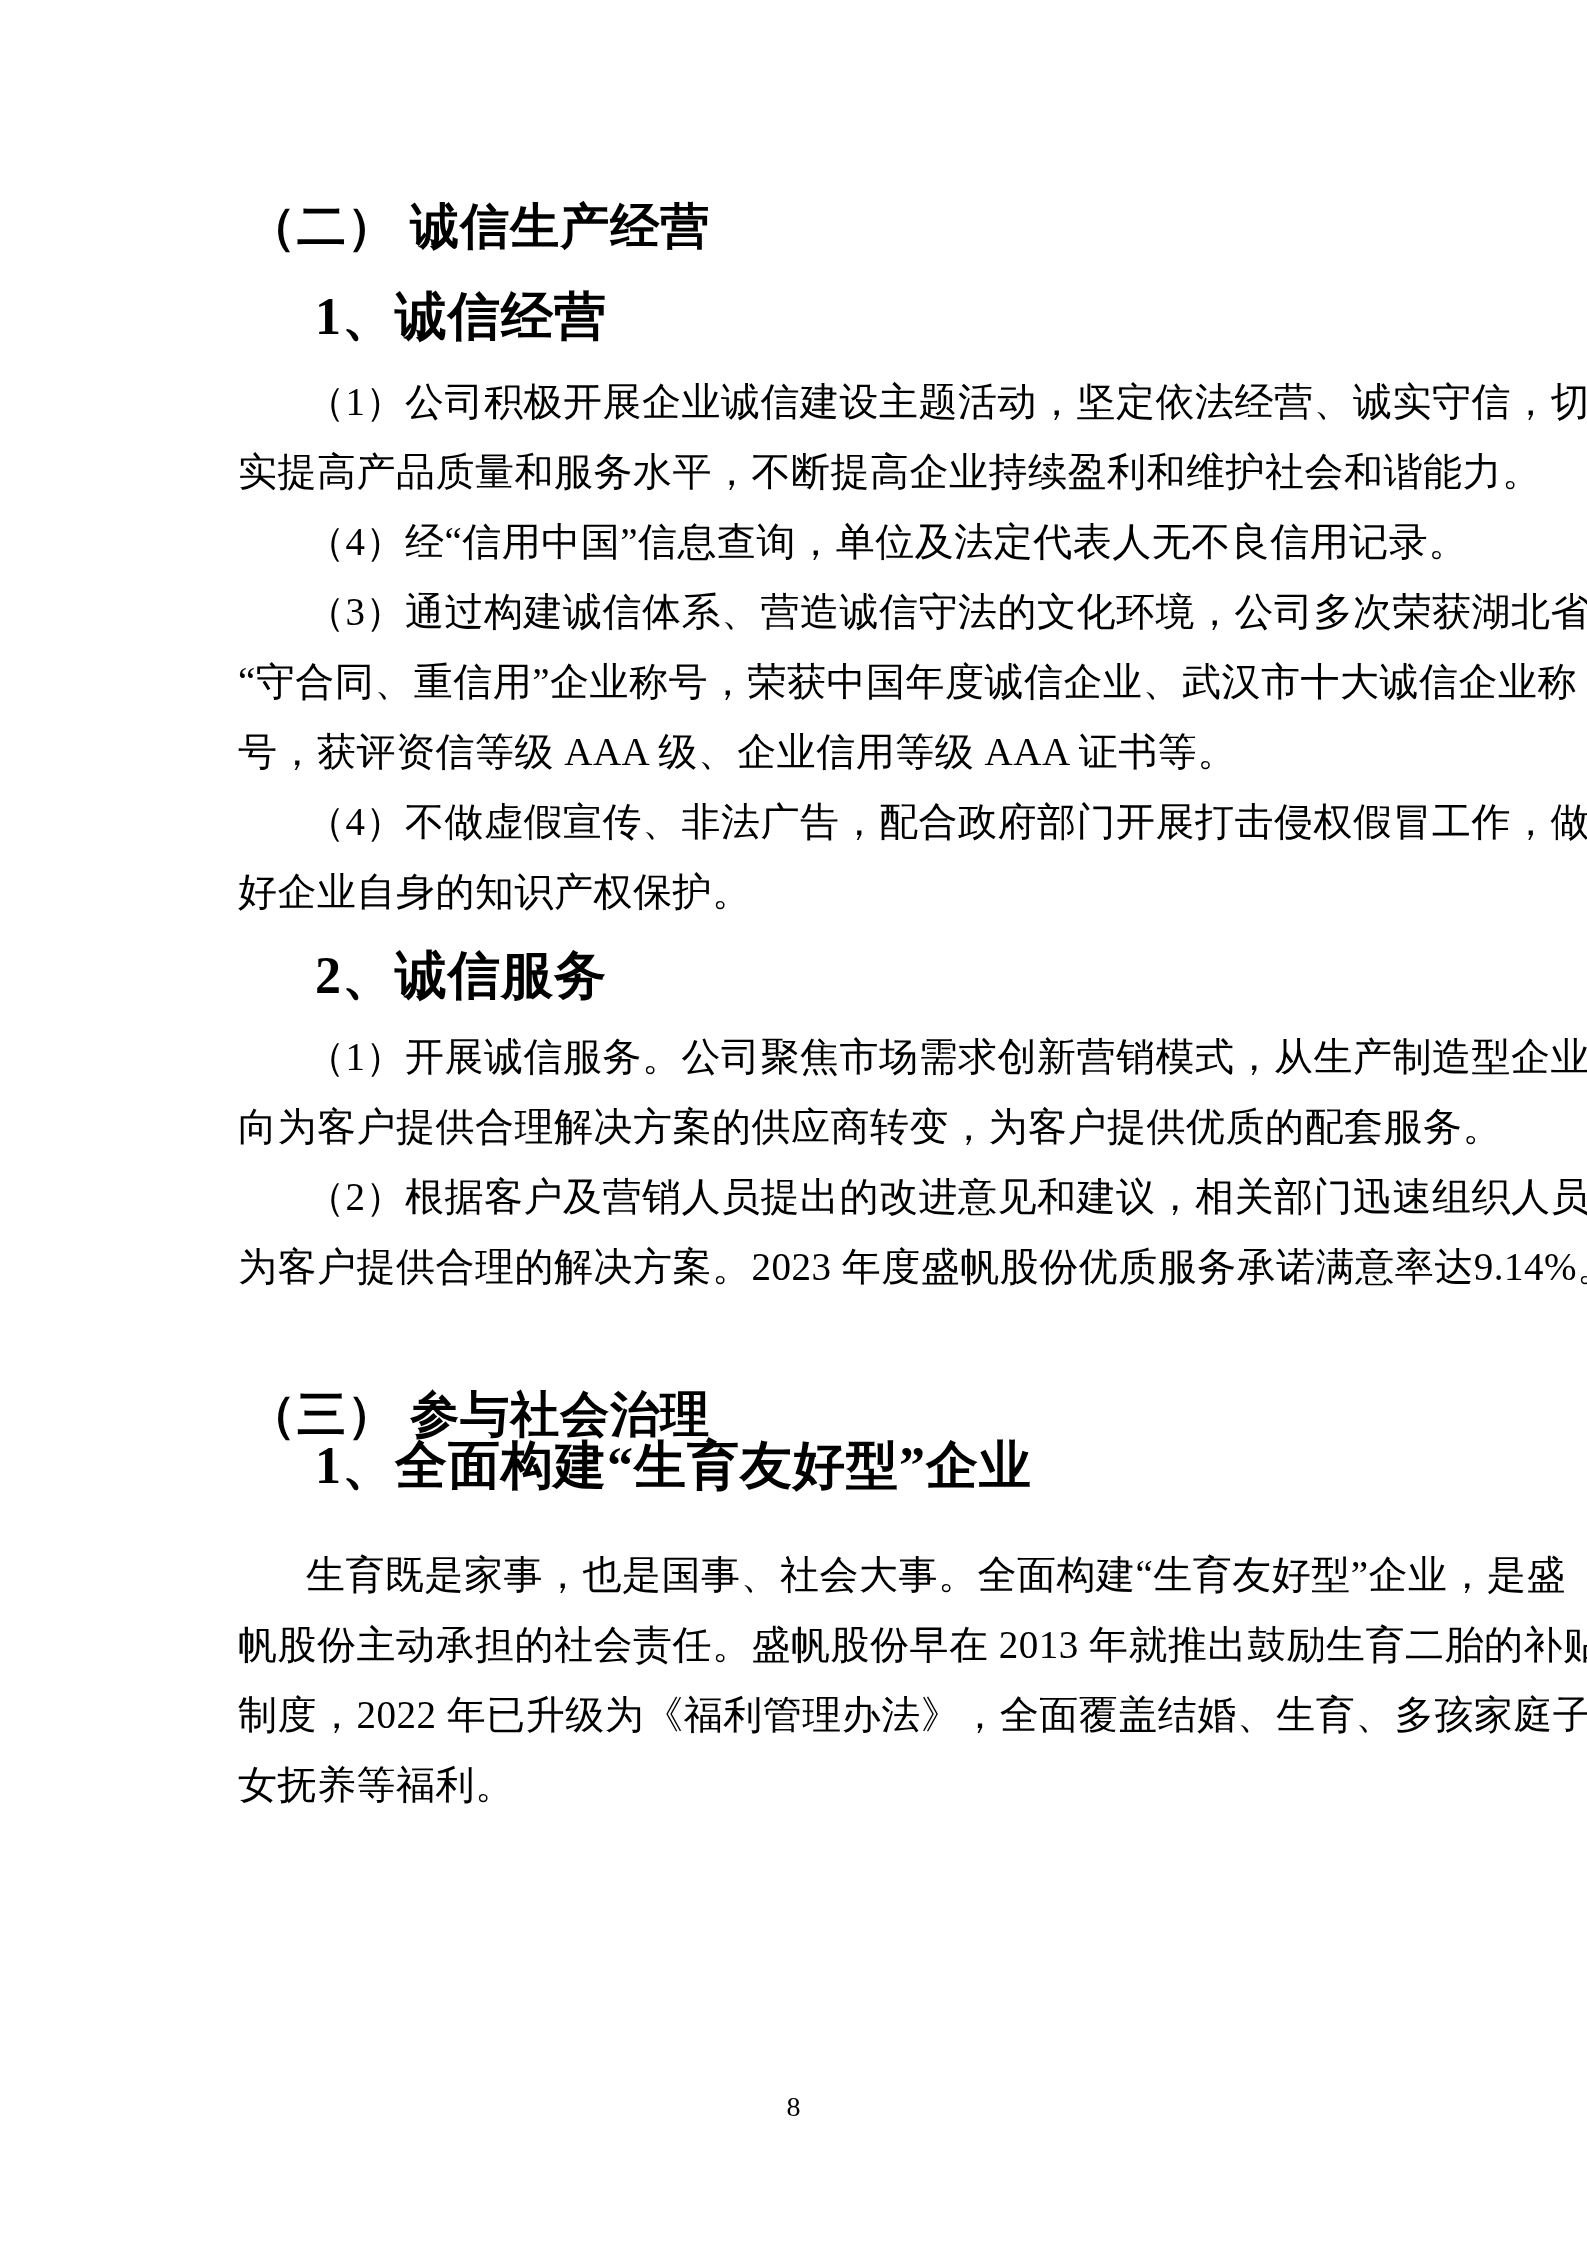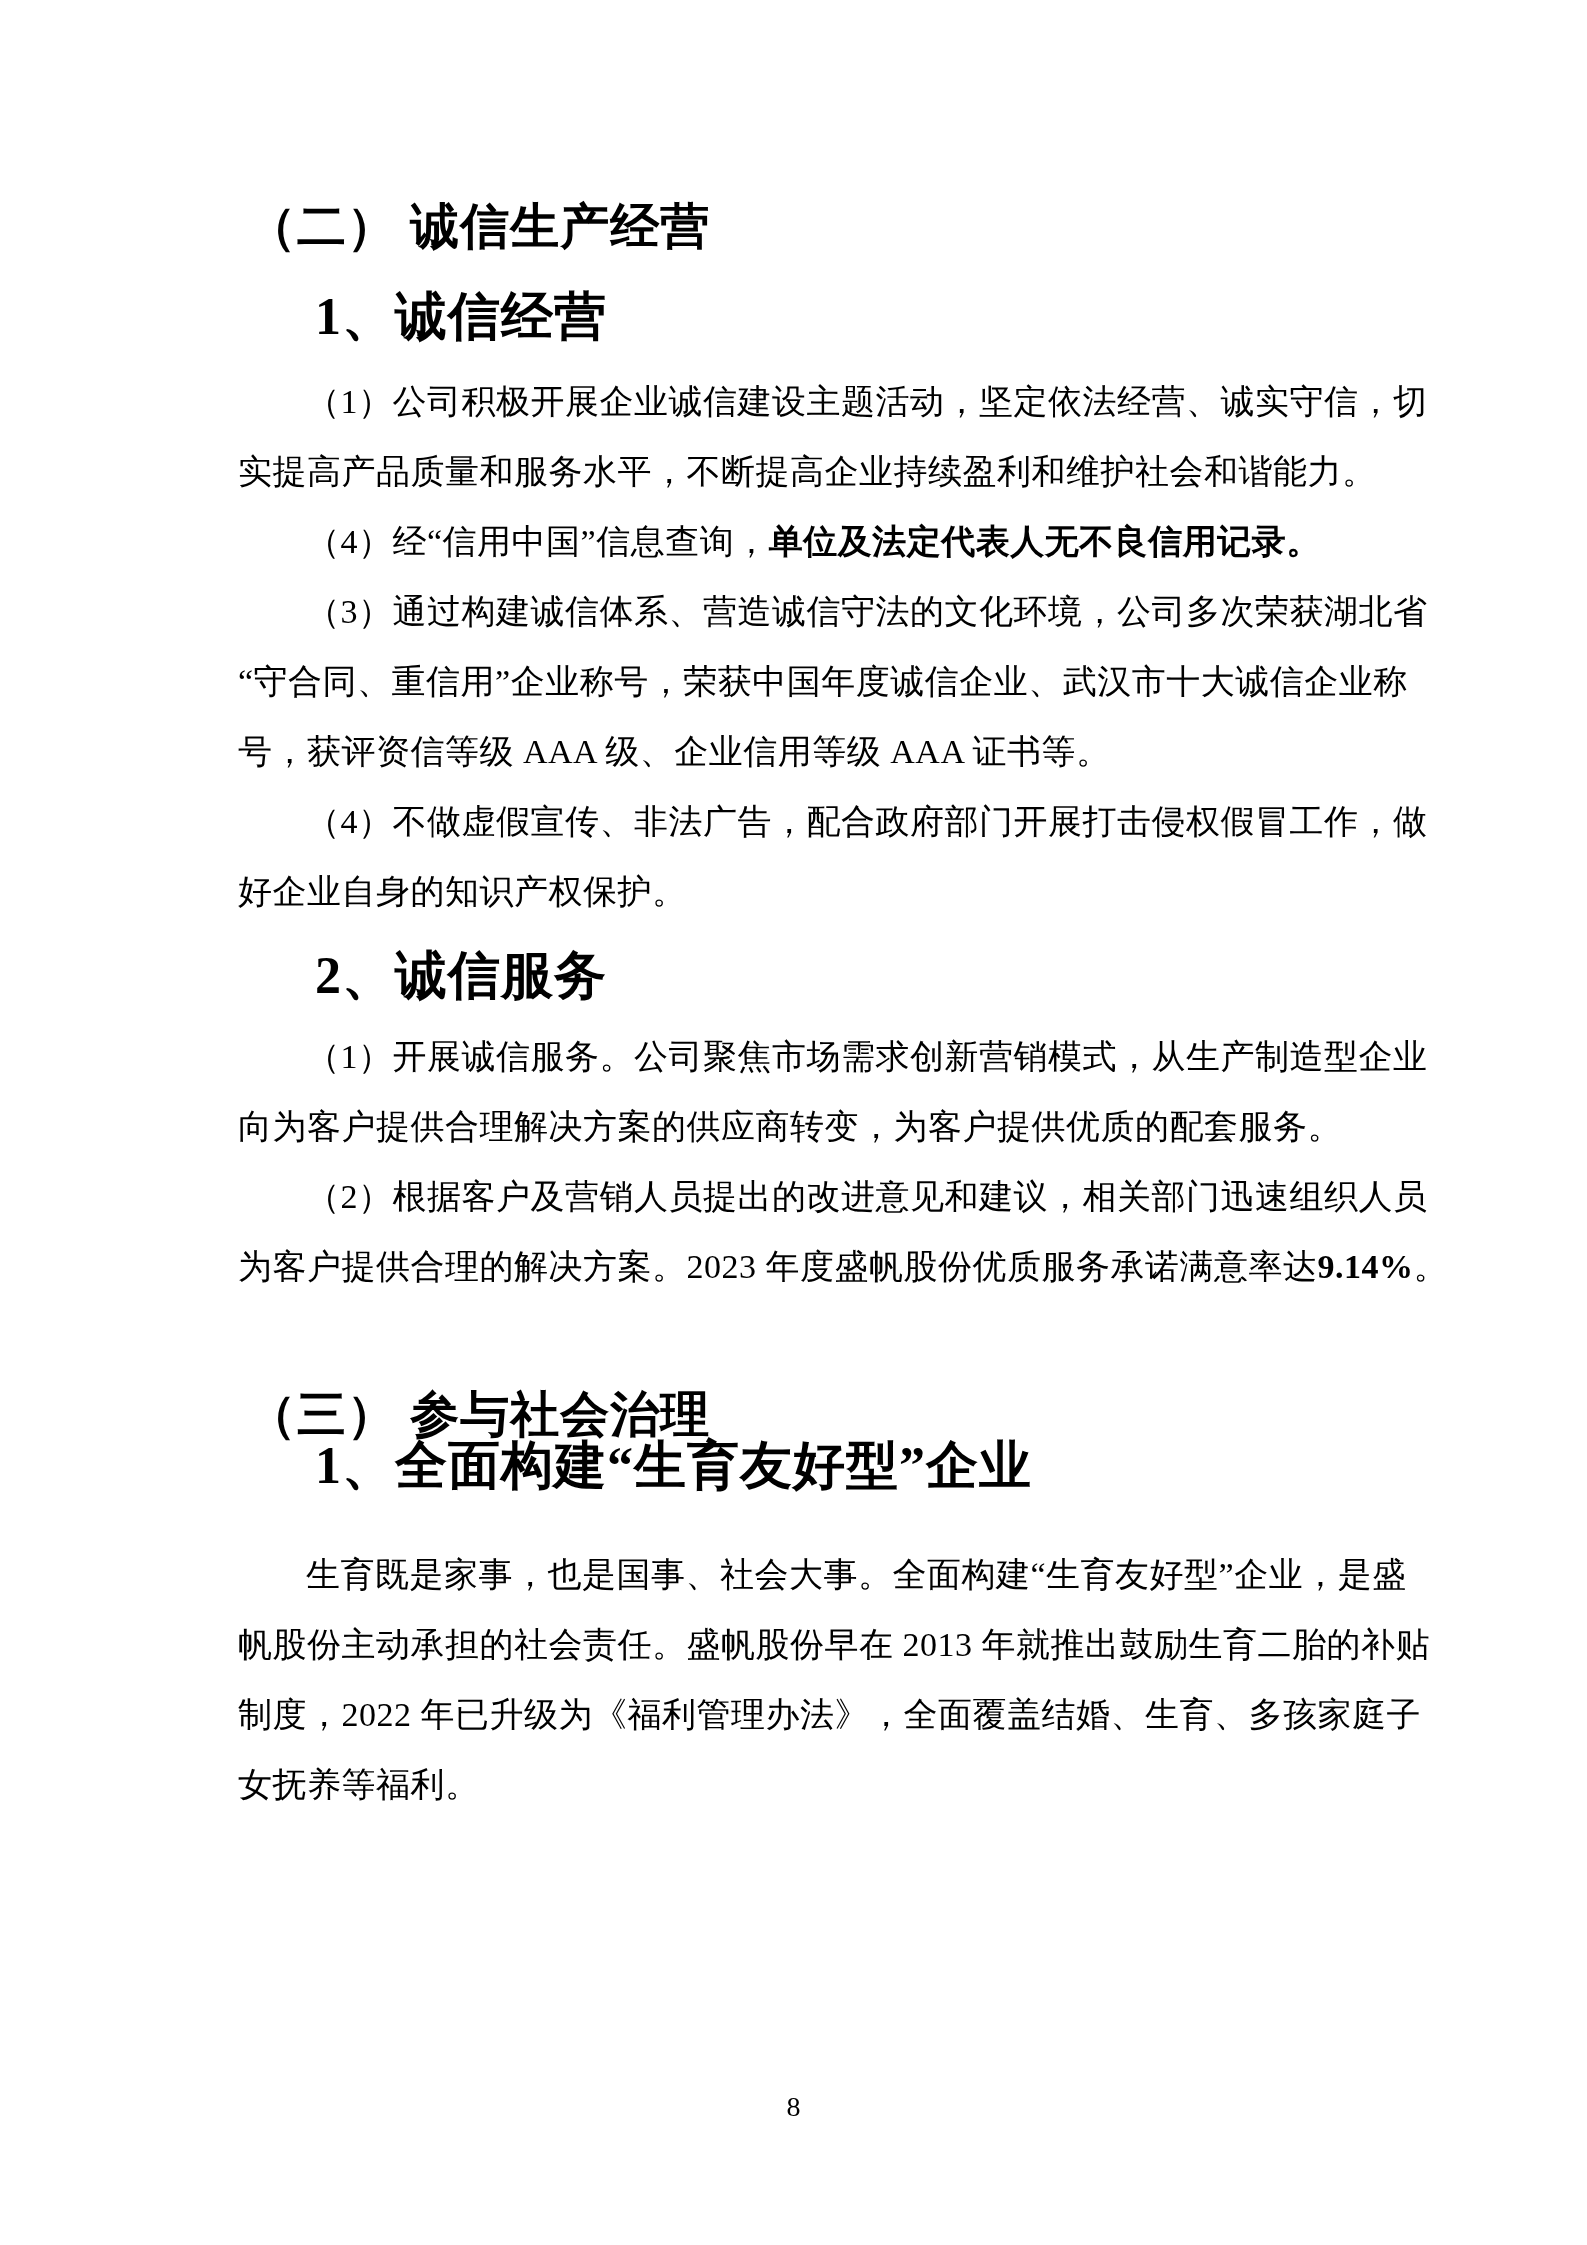--- a/index.html
+++ b/index.html
@@ -37,29 +37,29 @@
     letter-spacing: 1px;
   }
   .body-block {
     position: absolute;
     left: 238px;
     width: 1110px;
   }
   .ln {
     height: 70px;
     line-height: 70px;
-    font-size: 34px;
+    font-size: 39px;
     white-space: nowrap;
     letter-spacing: 0.5px;
   }
   .indent {
     padding-left: 68px;
   }
   .b {
-    font-weight: bold;
+    font-weight: normal;
   }
   .pageno {
     position: absolute;
     top: 2090px;
     left: 0;
     width: 100%;
     text-align: center;
     font-size: 28px;
     line-height: 34px;
   }

